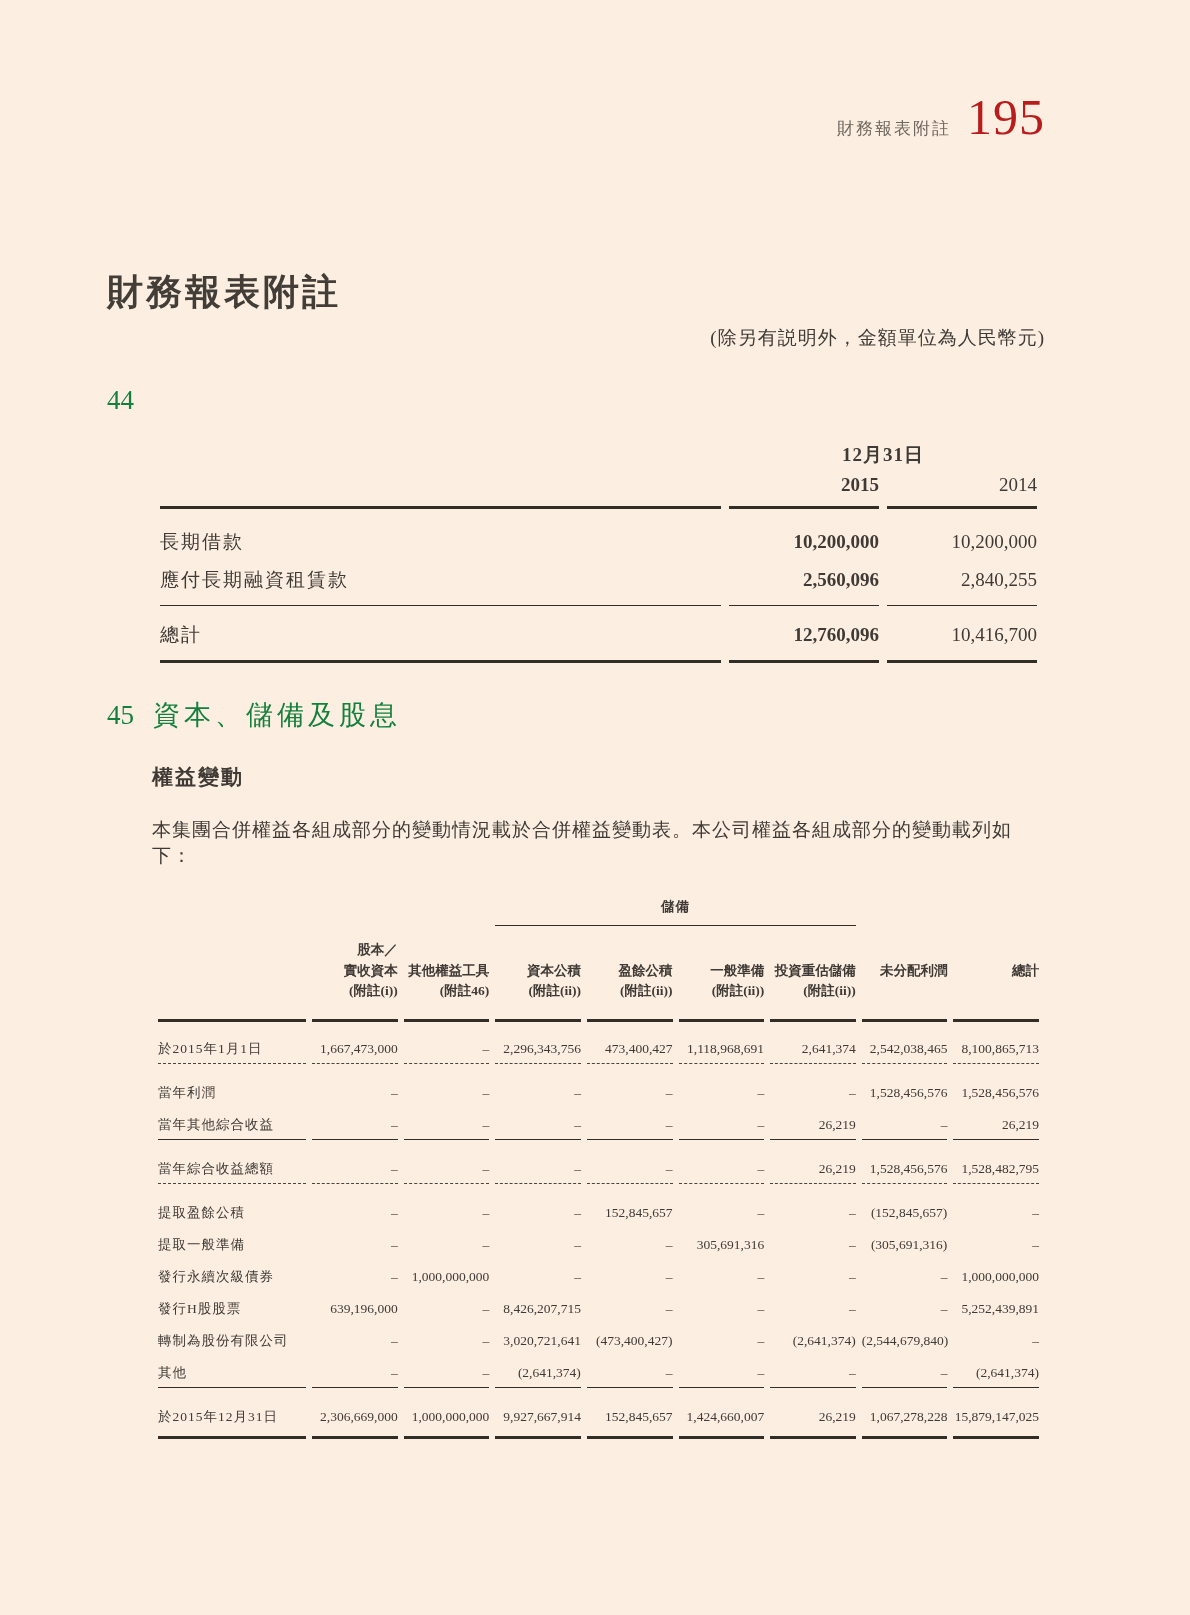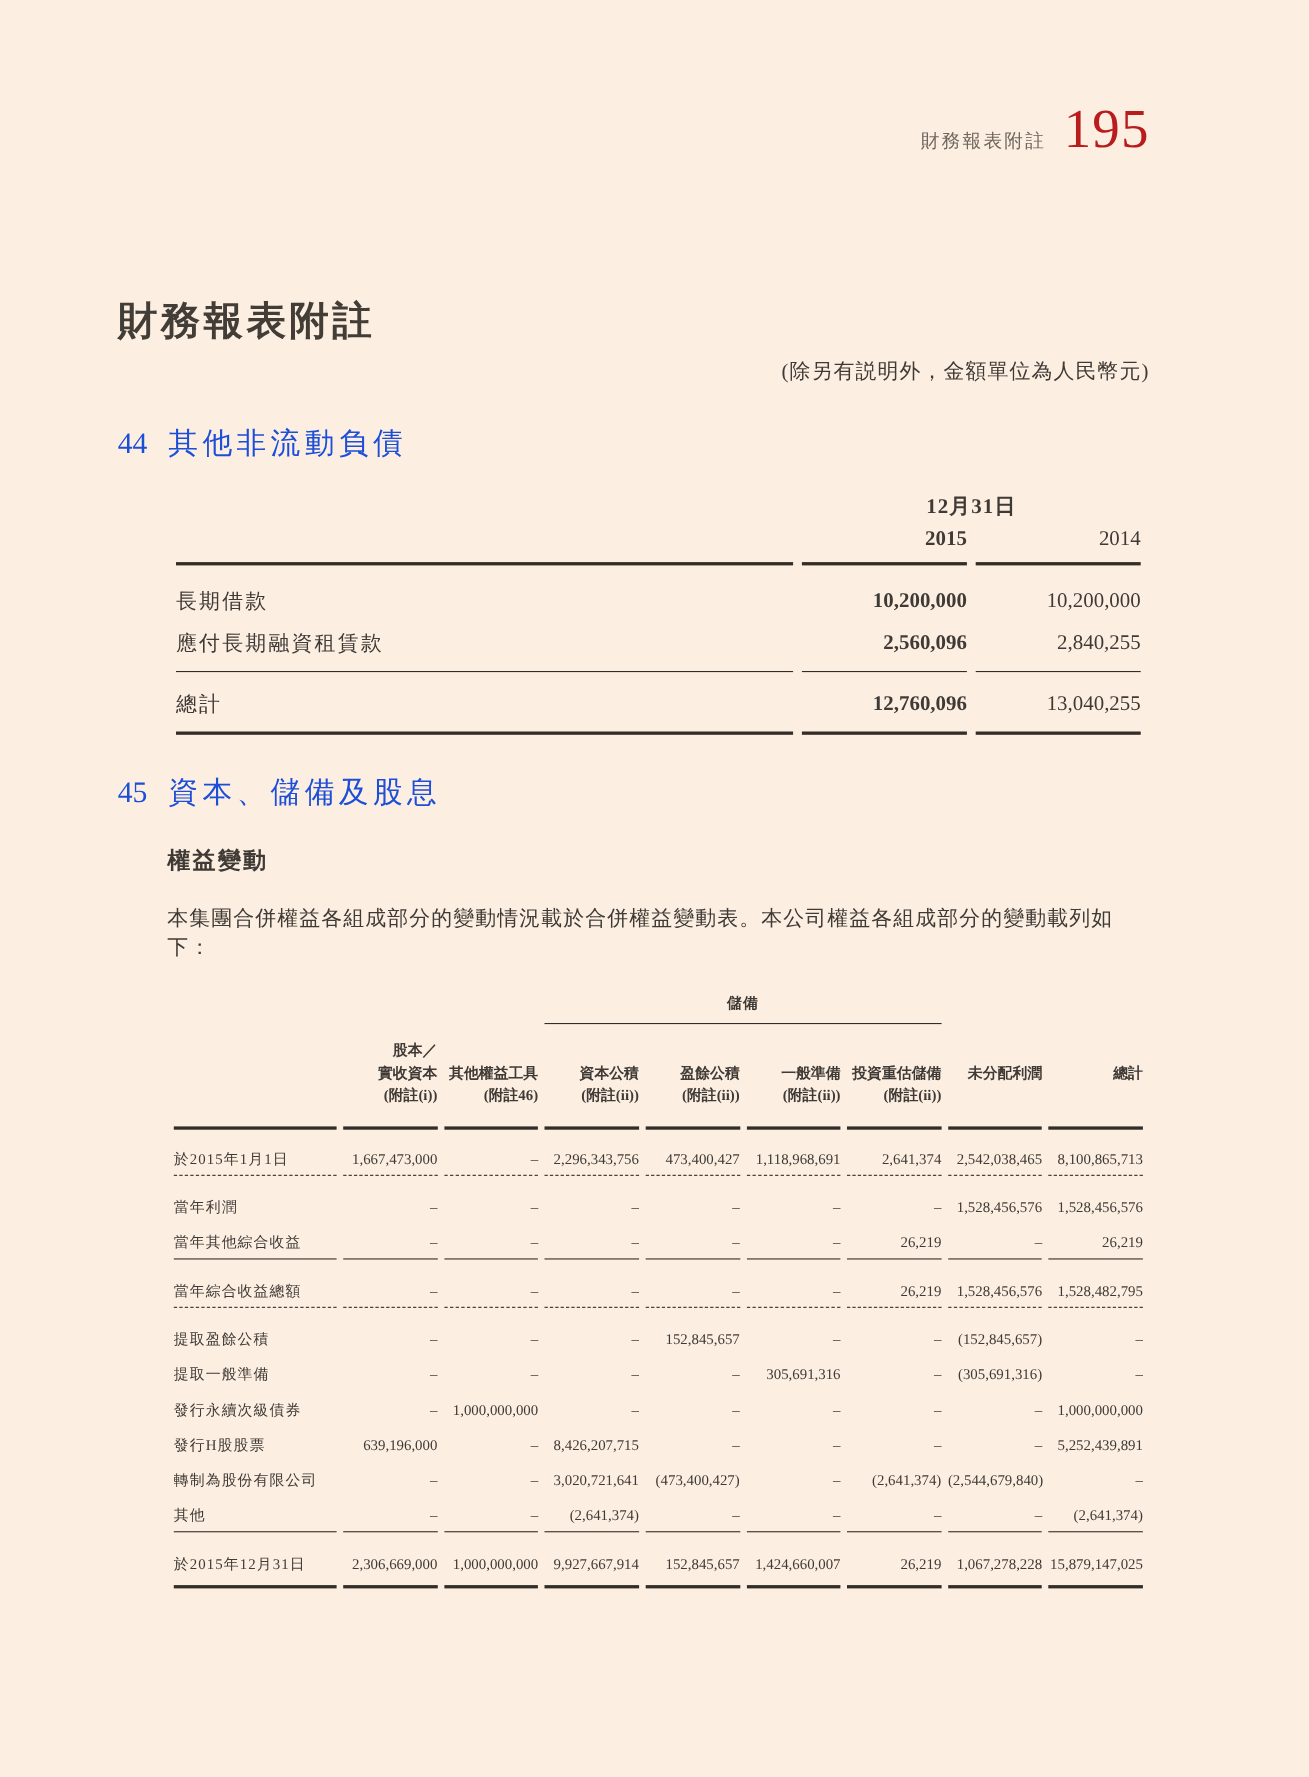--- a/index.html
+++ b/index.html
@@ -18,21 +18,21 @@
     display:flex;align-items:baseline;gap:16px;
   }
   .ph-label{font-size:17px;color:#6f675e;letter-spacing:2px;}
   .ph-num{font-size:50px;color:#b91c1c;letter-spacing:1px;}
 
   .content{position:absolute;left:107px;top:268px;width:938px;}
 
   h1.title{margin:0;font-size:36px;font-weight:bold;letter-spacing:3px;color:#433d37;}
   .subtitle{font-size:19px;margin-top:8px;letter-spacing:1px;text-align:right;}
 
-  .sec-head{display:flex;align-items:baseline;margin-top:34px;color:#1d4ed8;}
+  .sec-head{display:flex;align-items:baseline;margin-top:34px;color:#15803d;}
   .sec-num{font-size:27px;width:46px;flex:none;}
   .sec-title{font-size:27px;letter-spacing:4px;}
 
   
   table{border-collapse:separate;border-spacing:8px 0;}
   td,th{padding:0;font-weight:normal;}
   .t1{width:893px;margin:26px 0 0 45px;font-size:19px;}
   .t1 .v{text-align:right;width:150px;white-space:nowrap;}
   .t1 .datehead{text-align:center;font-weight:bold;padding-bottom:6px;letter-spacing:1px;}
   .t1 .yearrow td{padding-bottom:10px;border-bottom:3px solid #332d27;}
@@ -75,21 +75,20 @@
     <span class="ph-num">195</span>
   </div>
 
   <div class="content">
 
     <h1 class="title">財務報表附註</h1>
     <div class="subtitle">(除另有説明外，金額單位為人民幣元)</div>
 
     <div class="sec-head">
       <span class="sec-num">44</span>
-      <span class="sec-title">其他非流動負債</span>
     </div>
 
     <table class="t1">
       <thead>
         <tr>
           <td></td>
           <td class="datehead" colspan="2">12月31日</td>
         </tr>
         <tr class="yearrow">
           <td></td>
@@ -106,21 +105,21 @@
           <tr class="last">
     <td class="lbl">應付長期融資租賃款</td>
     <td class="v b">2,560,096</td>
     <td class="v">2,840,255</td>
   </tr>
         </tbody>
       <tbody>
         <tr class="totalrow">
           <td class="lbl">總計</td>
           <td class="v b">12,760,096</td>
-          <td class="v">13,040,255</td>
+          <td class="v">10,416,700</td>
         </tr>
       </tbody>
     </table>
 
     <div class="sec-head">
       <span class="sec-num">45</span>
       <span class="sec-title">資本、儲備及股息</span>
     </div>
 
     <div class="subhead">權益變動</div>

